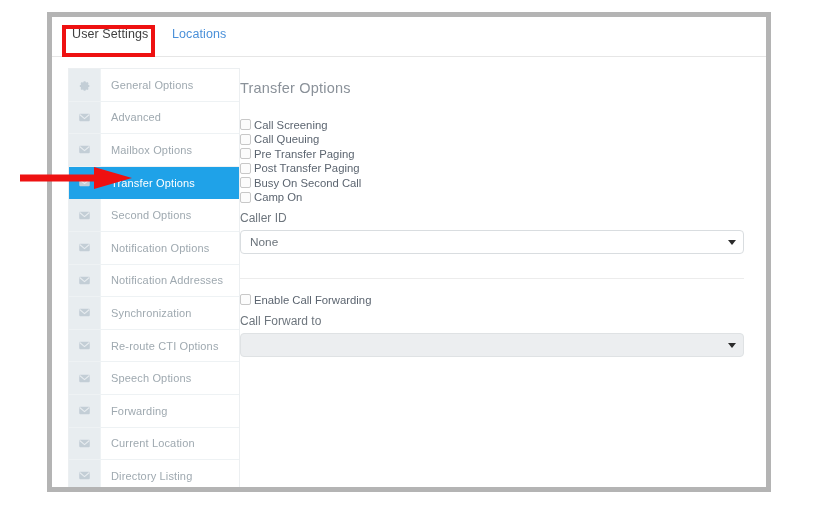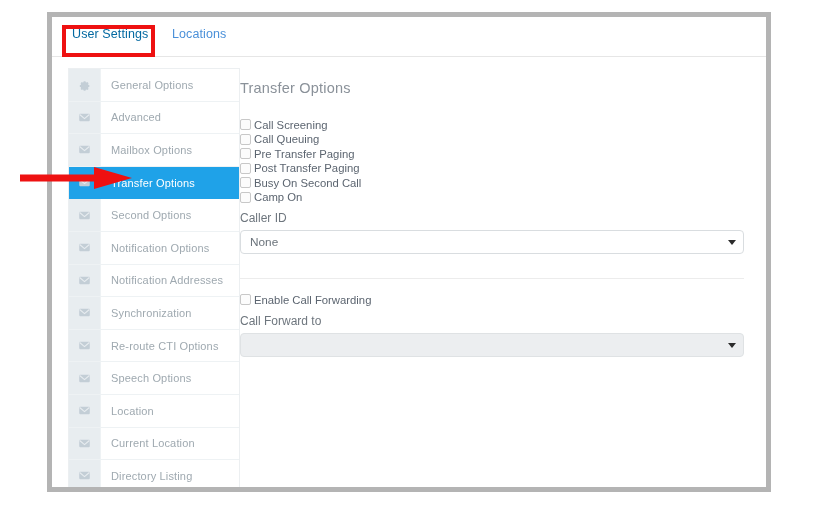--- a/index.html
+++ b/index.html
@@ -44,21 +44,21 @@
     box-sizing: border-box;
   }
   .tab {
     position: absolute;
     top: 10px;
     font-size: 12.5px;
     letter-spacing: .1px;
     cursor: pointer;
     white-space: nowrap;
   }
-  .tab.active { left: 20px; color: #0369a1; }
+  .tab.active { left: 20px; color: #404040; }
   .tab.link   { left: 120px; color: #4a90d9; }
 
   
   #body-area {
     position: absolute;
     left: 0; top: 41px;
     right: 0; bottom: 0;
   }
 
   
@@ -326,21 +326,21 @@
             </div>
             <span class="side-label">Speech Options</span>
           </div>
           <div class="side-item">
             <div class="ico-cell">
               <svg width="13" height="13" viewBox="0 0 16 16">
                 <rect x="1.5" y="3.5" width="13" height="9" rx="1" fill="#c3ced6"></rect>
                 <path d="M2 4.3l6 5 6-5" fill="none" stroke="#e8edf0" stroke-width="1.3"></path>
               </svg>
             </div>
-            <span class="side-label">Location</span>
+            <span class="side-label">Forwarding</span>
           </div>
           <div class="side-item">
             <div class="ico-cell">
               <svg width="13" height="13" viewBox="0 0 16 16">
                 <rect x="1.5" y="3.5" width="13" height="9" rx="1" fill="#c3ced6"></rect>
                 <path d="M2 4.3l6 5 6-5" fill="none" stroke="#e8edf0" stroke-width="1.3"></path>
               </svg>
             </div>
             <span class="side-label">Current Location</span>
           </div>

